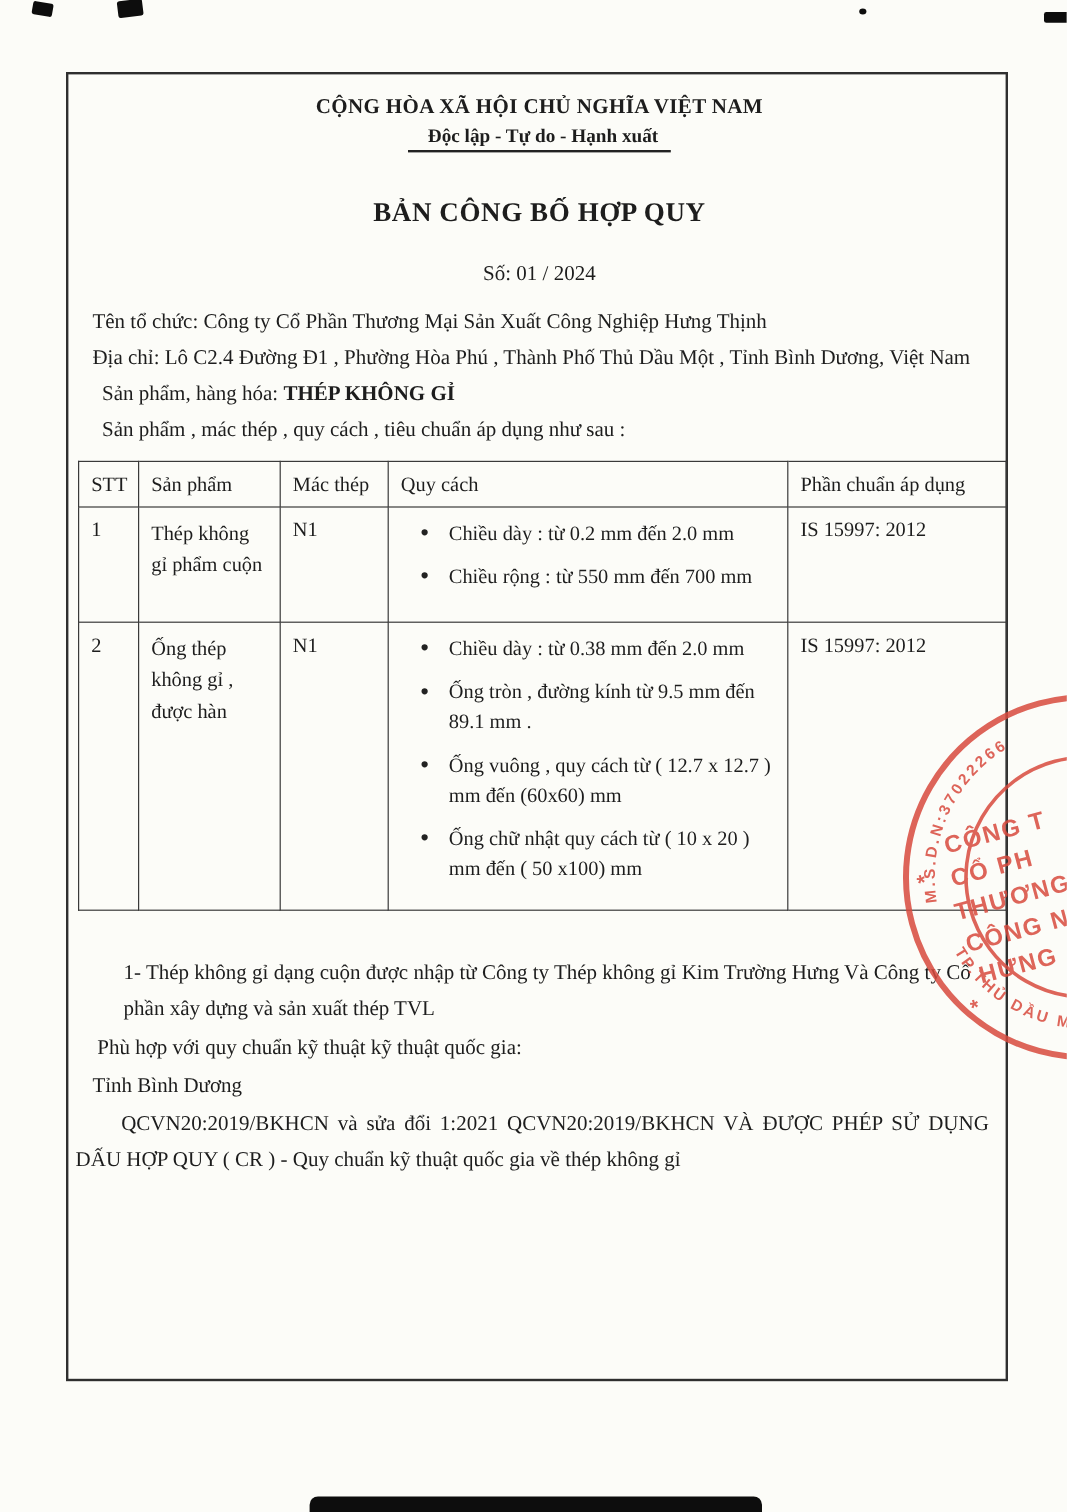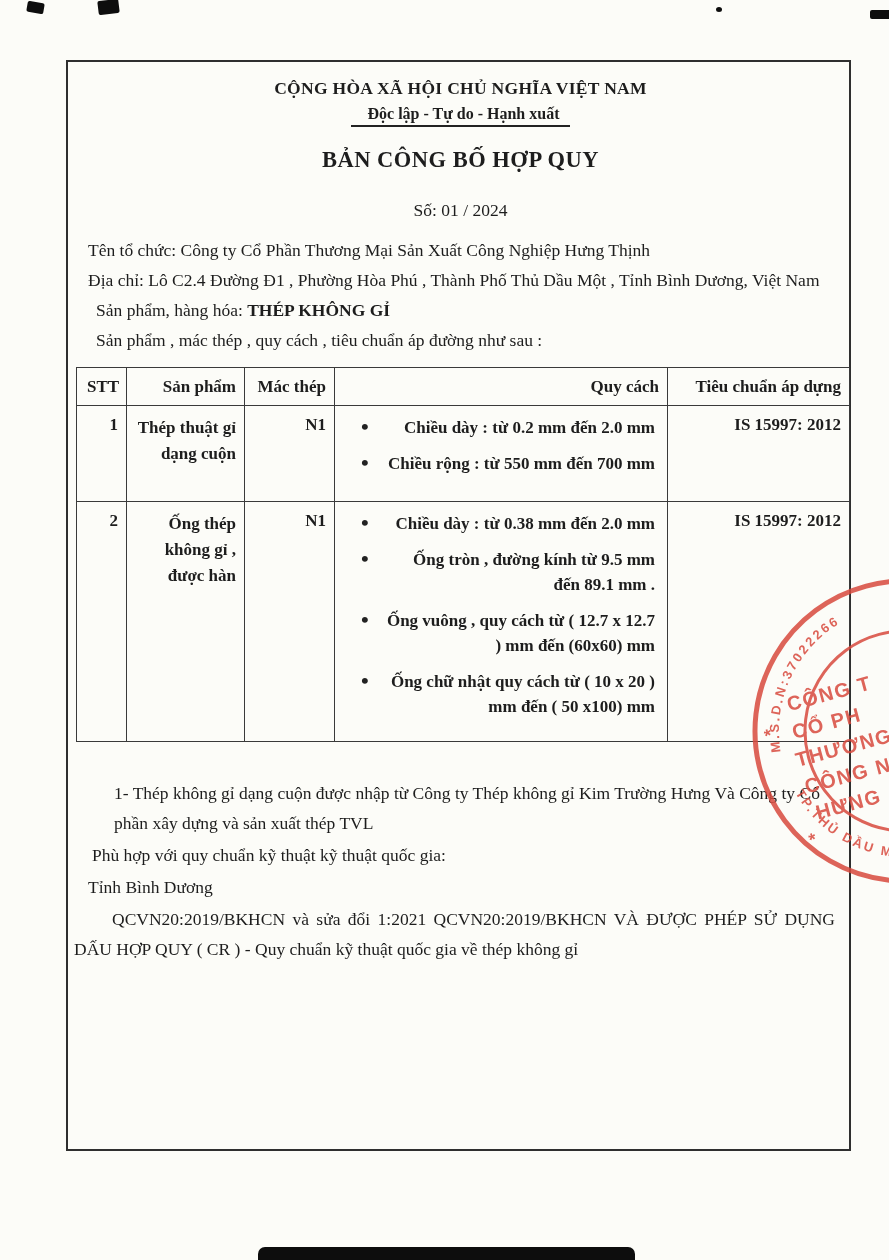--- a/index.html
+++ b/index.html
@@ -15,54 +15,54 @@
   
   .mark { position:absolute; background:#0d0d0d; }
   .mark-1 { left:27px; top:2px; width:17px; height:11px; transform:rotate(10deg); border-radius:2px; }
   .mark-2 { left:98px; top:0px; width:21px; height:14px; transform:rotate(-7deg); border-radius:2px; }
   .mark-3 { left:870px; top:10px; width:19px; height:9px; border-radius:2px 0 0 2px; }
   .mark-4 { left:716px; top:7px; width:6px; height:5px; border-radius:50%; }
   .mark-bottom { left:258px; top:1247px; width:377px; height:13px; border-radius:7px 7px 0 0; }
 
   
   .frame {
-    position:absolute; left:66px; top:60px; width:785px; height:1091px;
+    position:absolute; left:55px; top:60px; width:785px; height:1091px;
     border:2px solid #2f2f2f;
     padding:14px 16px 0 20px;
     background:transparent;
   }
   .center { text-align:center; }
   .nat-title { font-size:17.5px; font-weight:bold; letter-spacing:.3px; margin-top:2px; }
   .motto {
     display:inline-block; font-size:16px; font-weight:bold;
     border-bottom:2px solid #222; padding:1px 10px 2px 16px; margin-top:5px;
   }
-  .doc-title { font-size:22.5px; font-weight:bold; letter-spacing:.5px; margin-top:20px; }
+  .doc-title { font-size:22.5px; font-weight:bold; letter-spacing:.5px; margin-top:37px; }
   .doc-no { font-size:17.5px; margin-top:27px; }
 
   .info { margin-top:14px; }
   .line { font-size:17.5px; line-height:30px; }
   .indent-sm { padding-left:8px; }
   .phone { margin-top:3px; }
   .bold { font-weight:bold; }
 
   
   table.spec {
     border-collapse:collapse;
     margin:12px 0 0 -12px;
     width:calc(100% + 22px);
     table-layout:fixed;
     font-size:17px;
   }
   table.spec th, table.spec td {
     border:1.6px solid #3a3a3a;
     vertical-align:top;
     padding:9px 8px 8px 10px;
-    font-weight:bold;
-    text-align:right;
+    font-weight:normal;
+    text-align:left;
   }
   th.c-stt  { width:50px;  text-align:center; }
   th.c-sp   { width:118px; }
   th.c-mt   { width:90px;  }
   th.c-qc   { width:333px; }
   th.c-tc   { width:182px; }
   td.stt { text-align:center; }
   td.sp  { text-align:justify; padding-right:14px; line-height:26px; }
   td.mt  { padding-left:14px; }
   td.tc  { }
@@ -109,37 +109,37 @@
     <div class="nat-title">CỘNG HÒA XÃ HỘI CHỦ NGHĨA VIỆT NAM</div>
     <span class="motto">Độc lập - Tự do - Hạnh xuất</span>
     <div class="doc-title">BẢN CÔNG BỐ HỢP QUY</div>
     <div class="doc-no">Số: 01 / 2024</div>
   </div>
 
   <div class="info">
     <div class="line">Tên tổ chức: Công ty Cổ Phần Thương Mại Sản Xuất Công Nghiệp Hưng Thịnh</div>
     <div class="line">Địa chỉ: Lô C2.4 Đường Đ1 , Phường Hòa Phú , Thành Phố Thủ Dầu Một , Tỉnh Bình Dương, Việt Nam</div>
     <div class="line indent-sm"><span>Sản phẩm, hàng hóa: </span><span class="bold">THÉP KHÔNG GỈ</span></div>
-    <div class="line indent-sm">Sản phẩm , mác thép , quy cách , tiêu chuẩn áp đường như sau :</div>
+    <div class="line indent-sm">Sản phẩm , mác thép , quy cách , tiêu chuẩn áp dụng như sau :</div>
   </div>
 
   <table class="spec">
     <thead>
       <tr>
         <th class="c-stt">STT</th>
         <th class="c-sp">Sản phẩm</th>
         <th class="c-mt">Mác thép</th>
         <th class="c-qc">Quy cách</th>
-        <th class="c-tc">Tiêu chuẩn áp dựng</th>
+        <th class="c-tc">Phần chuẩn áp dụng</th>
       </tr>
     </thead>
     <tbody>
       <tr class="r1">
         <td class="stt">1</td>
-        <td class="sp">Thép thuật gỉ dạng cuộn</td>
+        <td class="sp">Thép không gỉ phẩm cuộn</td>
         <td class="mt">N1</td>
         <td class="qc">
           <ul class="bullets">
             <li>Chiều dày : từ 0.2 mm đến 2.0 mm</li>
             <li>Chiều rộng : từ 550 mm đến 700 mm</li>
           </ul>
         </td>
         <td class="tc">IS 15997: 2012</td>
       </tr>
       <tr class="r2">

